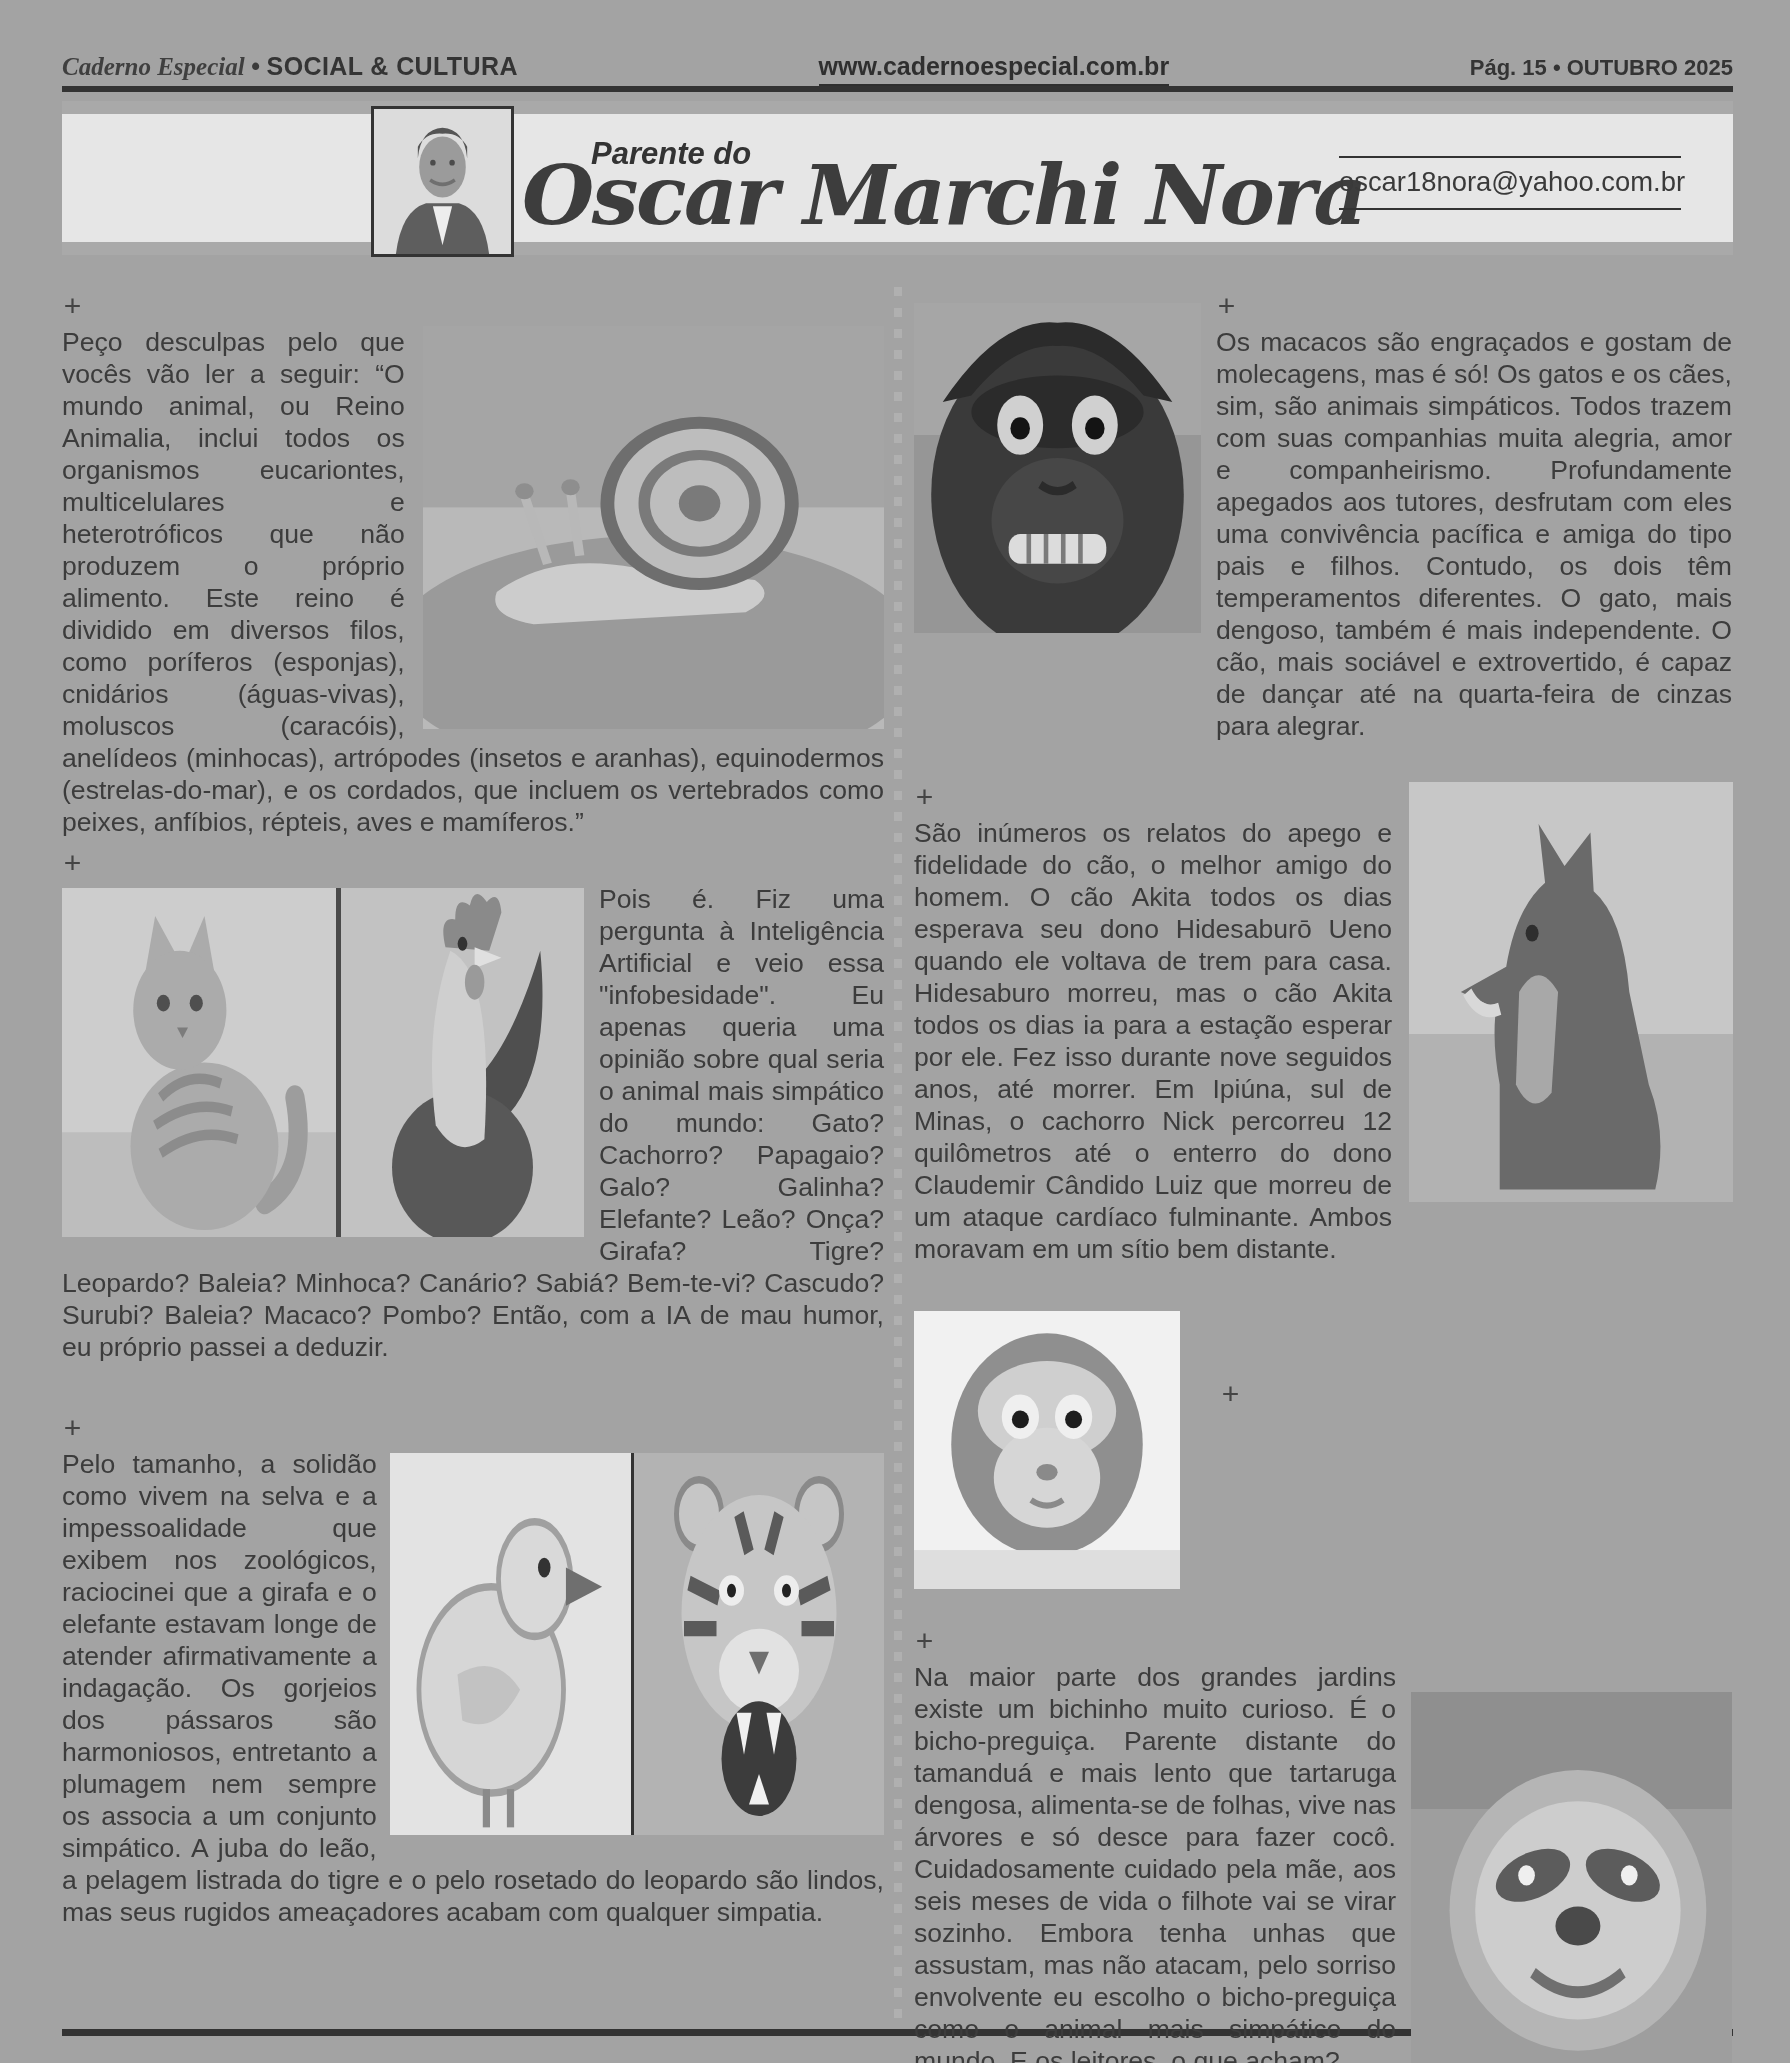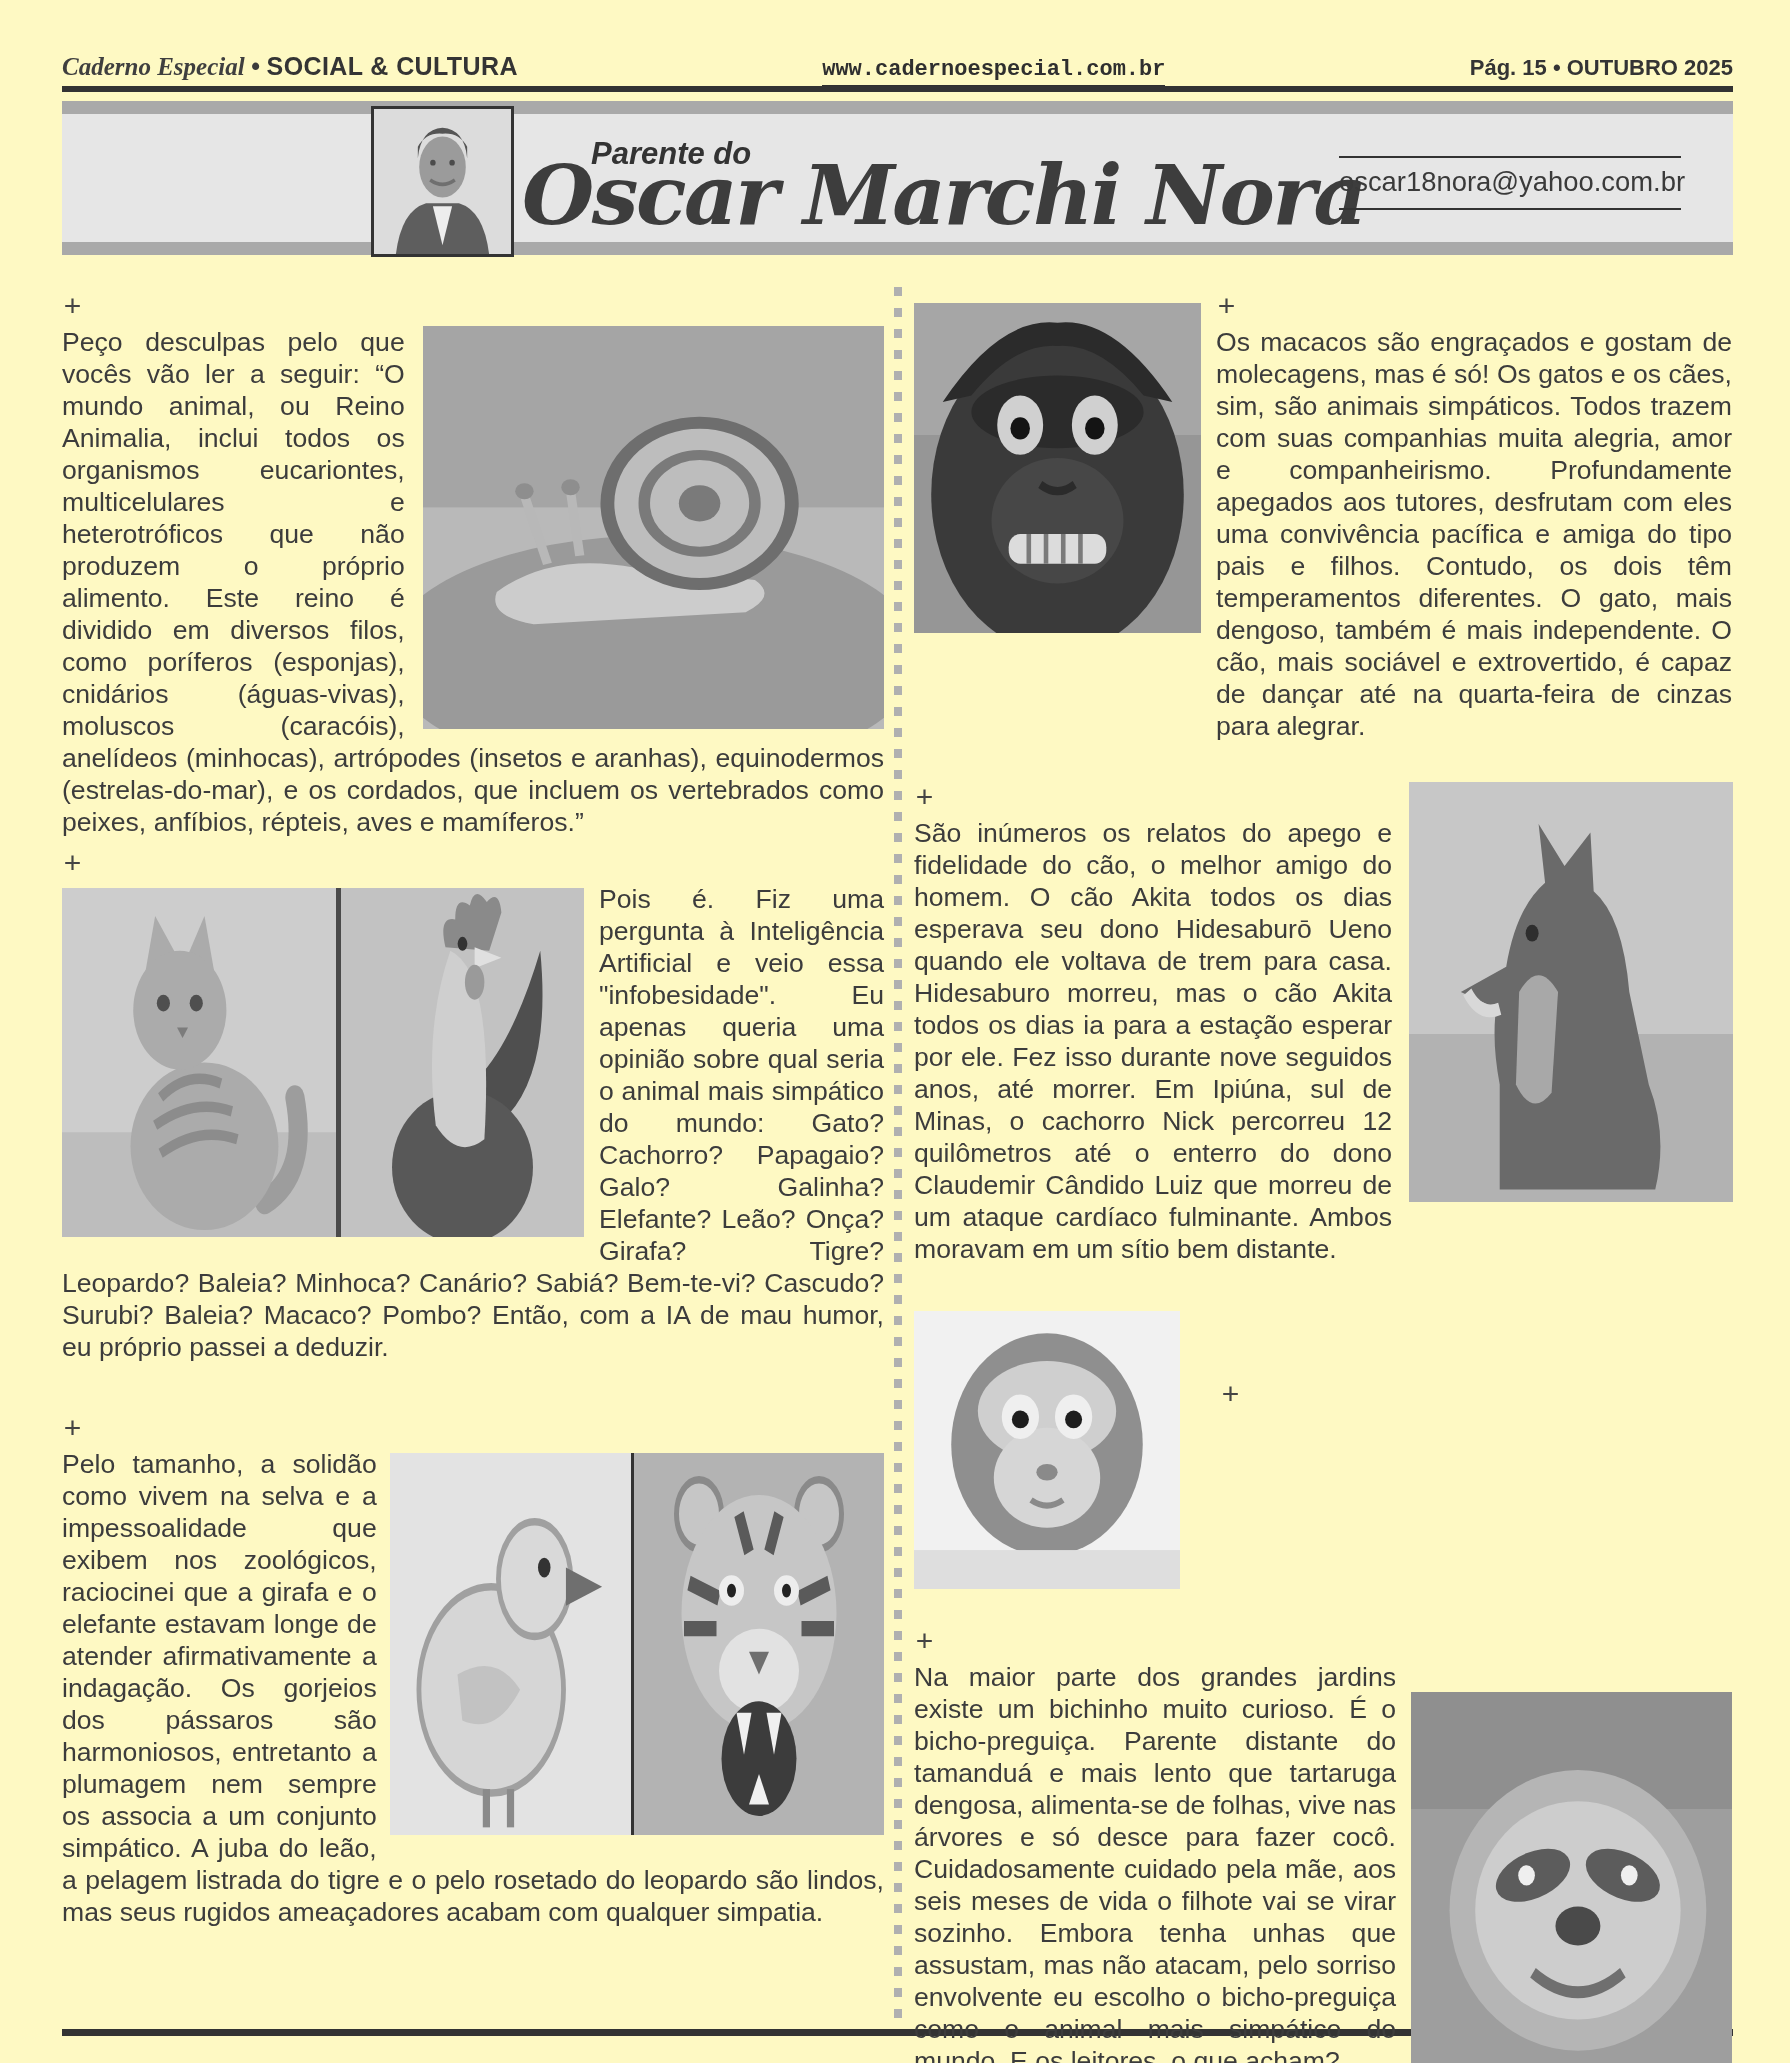--- a/index.html
+++ b/index.html
@@ -1,29 +1,29 @@
 <!DOCTYPE html>
 <html style="font-size:13.3px"><head>
 <meta charset="utf-8">
 <style>
   * { margin:0; padding:0; box-sizing:border-box; }
   html,body { background:#ffffff; }
   .page {
-    position:relative; width:1790px; height:2064px; background:#fef9c3;
+    position:relative; width:1790px; height:2064px; background:#a3a3a3;
     font-family:"Liberation Sans", sans-serif; color:#3b3b3b; overflow:hidden;
   }
 
   
   .hdr { position:absolute; left:62px; top:52px; width:1671px; display:flex;
          justify-content:space-between; align-items:baseline; }
   .hdr-left { font-size:25px; white-space:nowrap; }
   .brand { font-family:"Liberation Serif", serif; font-style:italic; font-weight:bold; color:#3f3f3f; }
   .hdr-sep { font-weight:bold; padding:0 6.6px; }
   .hdr-section { font-weight:bold; letter-spacing:0.4px; color:#343434; }
-  .hdr-site { font-family:Liberation Mono, monospace; font-weight:bold; font-size:22px;
+  .hdr-site { font-family:Liberation Sans, sans-serif; font-weight:bold; font-size:25px;
               color:#2f2f2f; border-bottom:2.5px solid #2f2f2f; padding-bottom:2.5px; }
   .hdr-page { font-weight:bold; font-size:22px; color:#343434; white-space:nowrap; }
   .hdr-rule { position:absolute; left:62px; top:86px; width:1671px; height:5.8px; background:#333; }
 
   
   .masthead { position:absolute; left:62px; top:101px; width:1671px; height:154px;
               background:#e6e6e6; border-top:13.3px solid #a9a9a9; border-bottom:13.3px solid #a9a9a9; }
   .columnist-photo { position:absolute; left:371px; top:106px; width:143px; height:151px;
                      border:3.3px solid #333; background:#dcdcdc; z-index:3; }
   .columnist-photo svg { width:100%; height:100%; display:block; }

